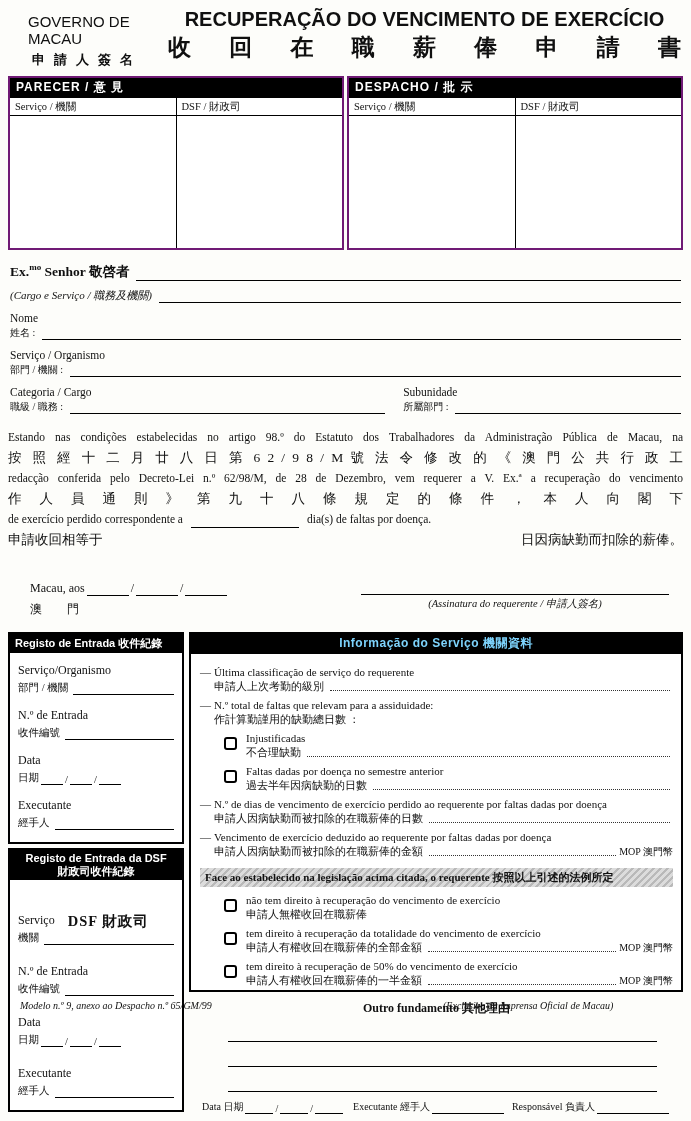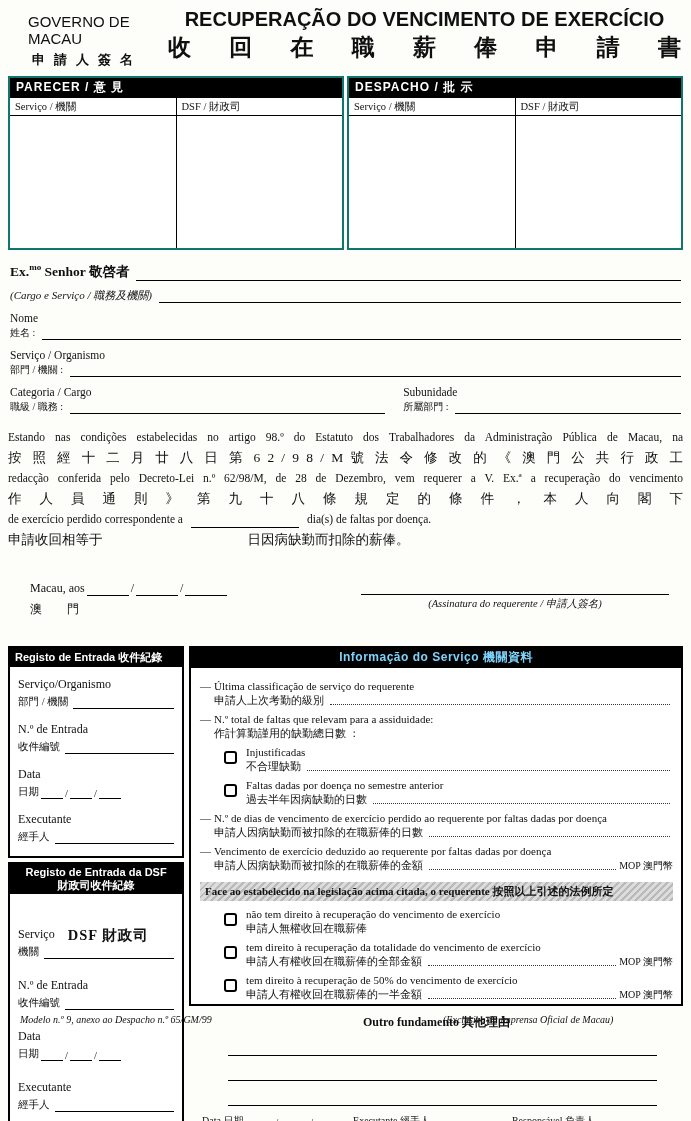--- a/index.html
+++ b/index.html
@@ -13,21 +13,21 @@
   
   .hdr { display:flex; align-items:flex-start; }
   .gov { width:160px; padding-left:20px; padding-top:5px; }
   .gov-pt { font-family:"Liberation Sans", sans-serif; font-size:15px; }
   .gov-zh { font-size:13px; font-weight:bold; letter-spacing:9px; margin-top:4px; padding-left:4px; }
   .titles { flex:1; padding-right:2px; }
   .title-pt { font-family:"Liberation Sans", sans-serif; font-weight:bold; font-size:20px; text-align:center; white-space:nowrap; }
   .title-zh { font-weight:bold; font-size:23px; margin-top:1px; text-align:justify; text-align-last:justify; }
   
   .oboxes { display:flex; gap:3px; margin-top:7px; }
-  .obox { flex:1; border:2px solid #0f766e; background:#fff; }
+  .obox { flex:1; border:2px solid #701a75; background:#fff; }
   .obox-title { background:#000; color:#fff; font-family:"Liberation Sans", sans-serif; font-weight:bold; font-size:12px; padding:1px 6px 2px; letter-spacing:1px; }
   .obox-cols { display:flex; }
   .ocol { flex:1; }
   .ocol + .ocol { border-left:1px solid #000; }
   .ocol-head { font-size:10.5px; padding:2px 5px 3px; border-bottom:1px solid #000; height:18px; }
   .ocol-body { height:132px; }
   
   .addr { margin-top:12px; padding:0 2px; }
   .row-flex { display:flex; align-items:flex-end; }
   .line { flex:1; border-bottom:1px solid #000; height:1.0em; margin-left:7px; }
@@ -50,21 +50,21 @@
   
   .datesig { display:flex; align-items:flex-start; margin-top:32px; }
   .macau { padding-left:22px; font-size:12px; }
   .macau-row { display:flex; align-items:flex-end; }
   .blank-s { width:42px; border-bottom:1px solid #000; height:1em; margin:0 2px; }
   .macau-zh { letter-spacing:11px; margin-top:5px; font-size:12px; }
   .sig { margin-left:auto; width:308px; margin-right:14px; }
   .sig-line { border-bottom:1px solid #000; height:14px; }
   .sig-cap { font-style:italic; font-size:10.5px; text-align:center; margin-top:2px; }
   
-  .bottom { display:flex; gap:5px; margin-top:28px; height:360px; }
+  .bottom { display:flex; gap:5px; margin-top:14px; height:360px; }
   .bleft { width:186px; display:flex; flex-direction:column; }
   .regbox { border:2px solid #000; background:#fff; }
   .regbox.dsf { flex:1; margin-top:4px; }
   .reg-title { background:#000; color:#fff; font-family:"Liberation Sans", sans-serif; font-weight:bold; font-size:11px; padding:2px 5px; }
   .reg-title.center { text-align:center; line-height:13px; padding:2px 2px; }
   .reg-body { padding:10px 8px 12px; position:relative; }
   .rfld { margin-top:13px; }
   .rfld:first-child { margin-top:0; }
   .dsfbody .rfld { margin-top:19px; }
   .rfld-pt { font-size:12px; }
@@ -193,21 +193,21 @@
   <div class="para">
     <div class="pt">Estando nas condições estabelecidas no artigo 98.º do Estatuto dos Trabalhadores da Administração Pública de Macau, na</div>
     <div class="zh">按 照 經 十 二 月 廿 八 日 第 6 2 / 9 8 / M 號 法 令 修 改 的 《 澳 門 公 共 行 政 工</div>
     <div class="pt">redacção conferida pelo Decreto-Lei n.º 62/98/M, de 28 de Dezembro, vem requerer a V. Ex.ª a recuperação do vencimento</div>
     <div class="zh">作 人 員 通 則 》 第 九 十 八 條 規 定 的 條 件 ， 本 人 向 閣 下</div>
     <div class="mix pt" style="text-align-last:auto;">
       <span>de exercício perdido correspondente a</span>
       <span class="blank-days"></span>
       <span>dia(s) de faltas por doença.</span>
     </div>
-    <div class="mix zh" style="text-align-last:auto;">
+    <div class="mix zh" style="text-align-last:auto;justify-content:space-between;">
       <span>申請收回相等于</span>
       <span class="gap6"></span>
       <span>日因病缺勤而扣除的薪俸。</span>
     </div>
   </div>
 
   <div class="datesig">
     <div class="macau">
       <div class="macau-row">
         <span>Macau, aos</span>

